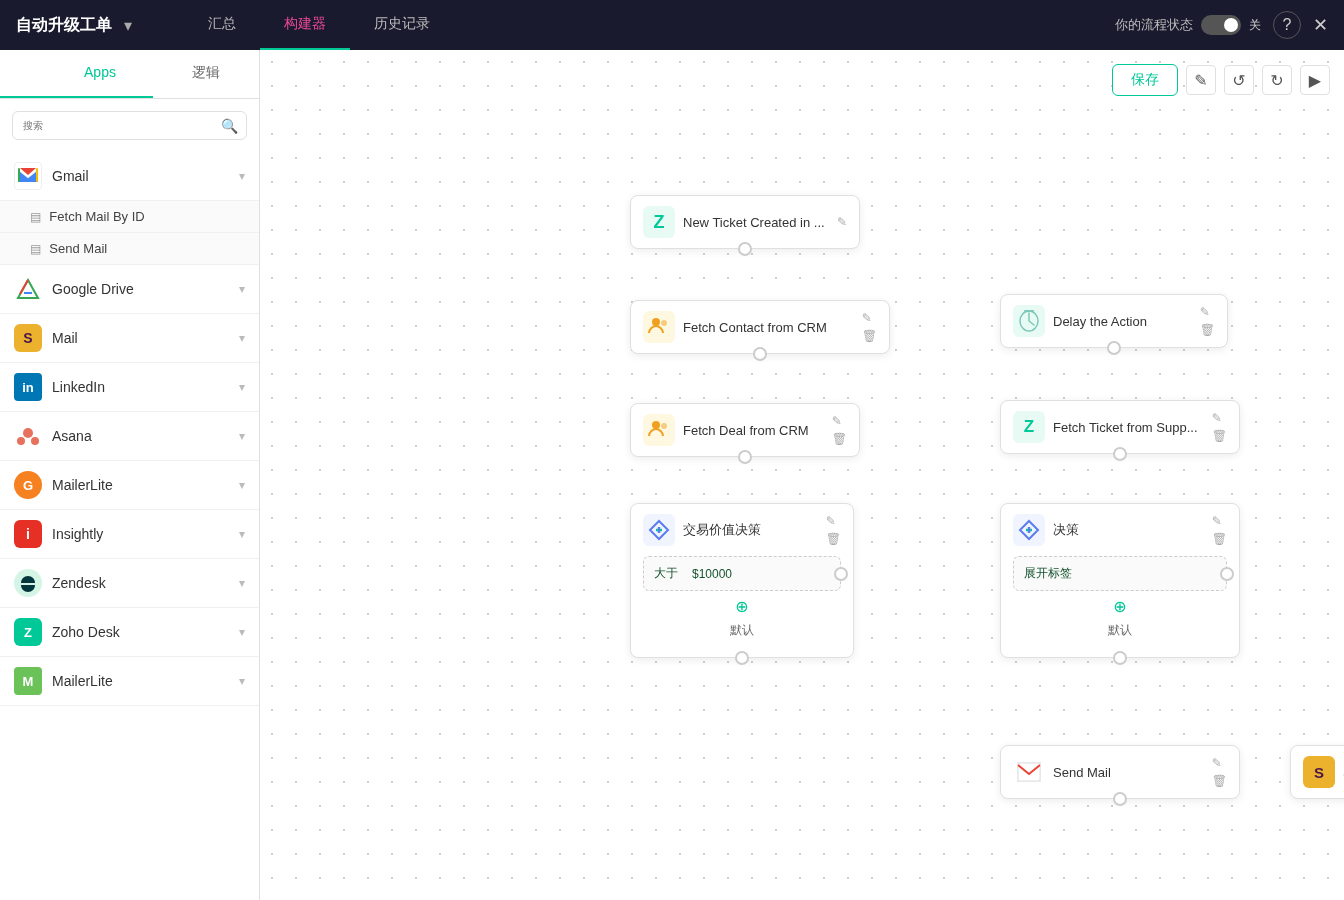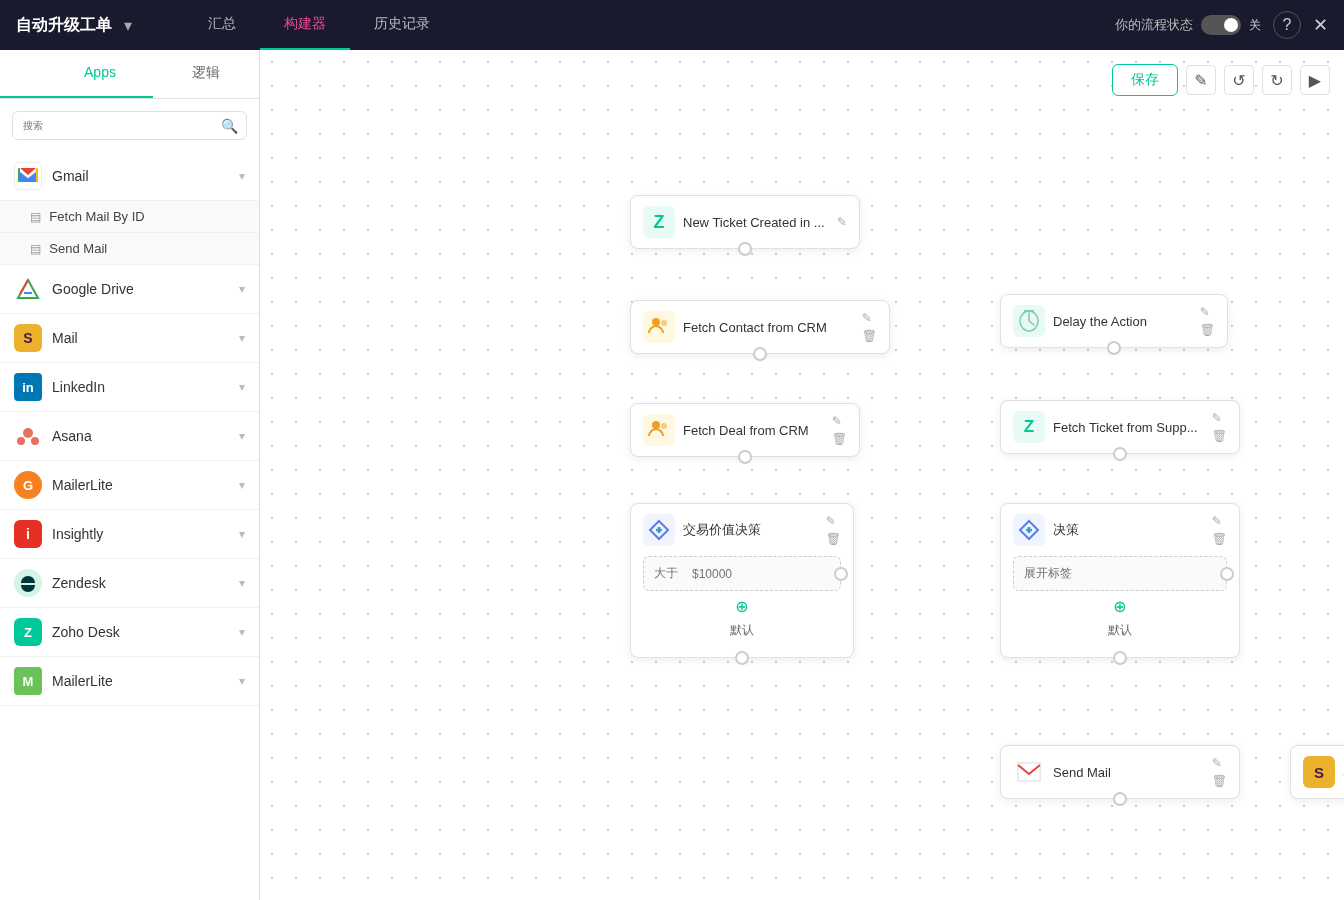--- a/index.html
+++ b/index.html
@@ -131,21 +131,21 @@
       width: 14px; height: 14px; border-radius: 50%;
       border: 2px solid #ccc; background: white; cursor: pointer;
       z-index: 5;
     }
 
     
     .decision-body { padding: 0 12px 12px; }
     .decision-branch {
       border: 1.5px dashed #ccc; border-radius: 6px;
       padding: 8px 10px; margin-bottom: 6px; font-size: 12px;
-      color: #737373; display: flex; align-items: center; gap: 6px;
+      color: #14532d; display: flex; align-items: center; gap: 6px;
       position: relative; background: #fafafa;
     }
     .branch-add { color: #00c896; font-size: 16px; cursor: pointer; margin: 0 auto; display: block; text-align: center; }
     .branch-connector-right {
       position: absolute; right: -8px; top: 50%; transform: translateY(-50%);
       width: 14px; height: 14px; border-radius: 50%;
       border: 2px solid #ccc; background: white; z-index: 5;
     }
     .default-label {
       text-align: center; font-size: 12px; color: #666;

